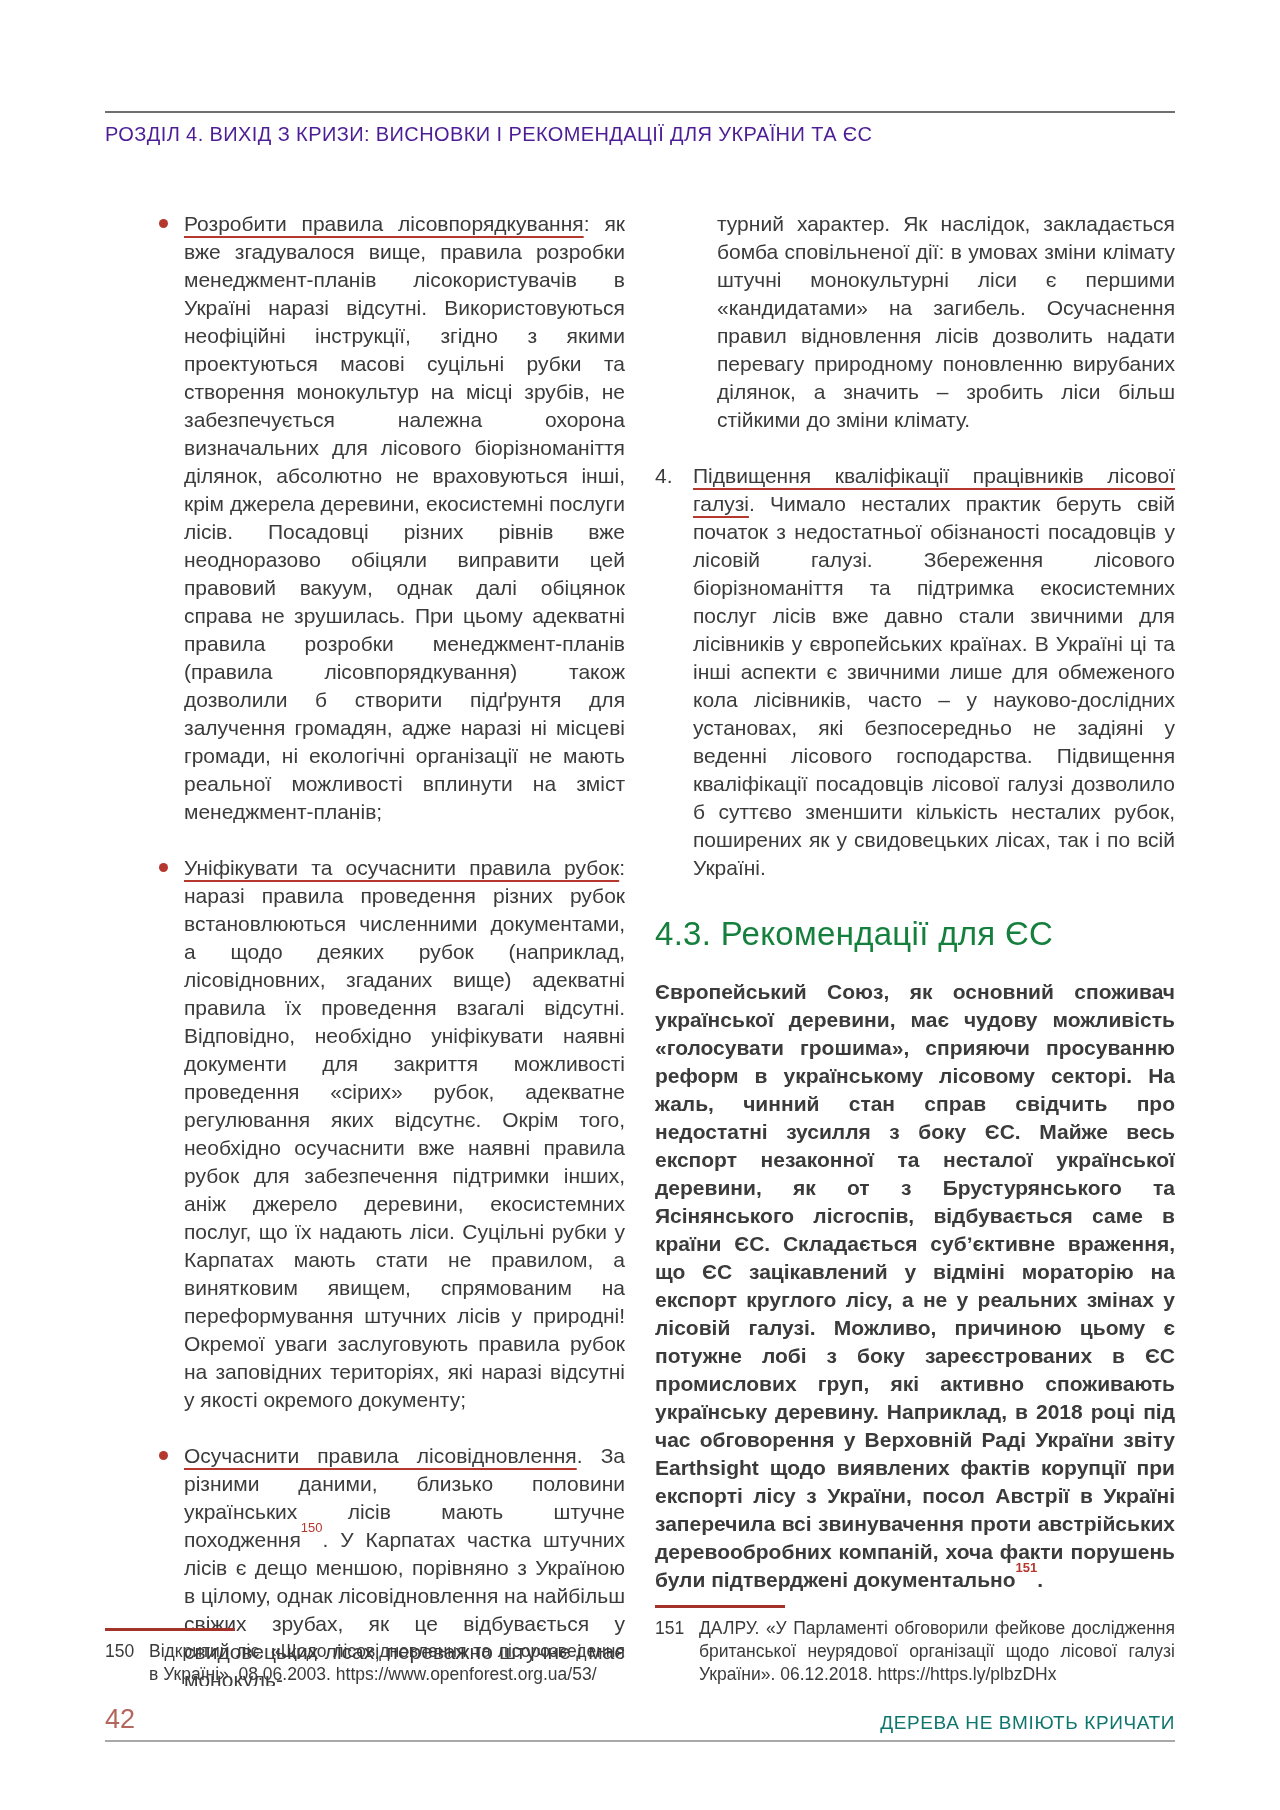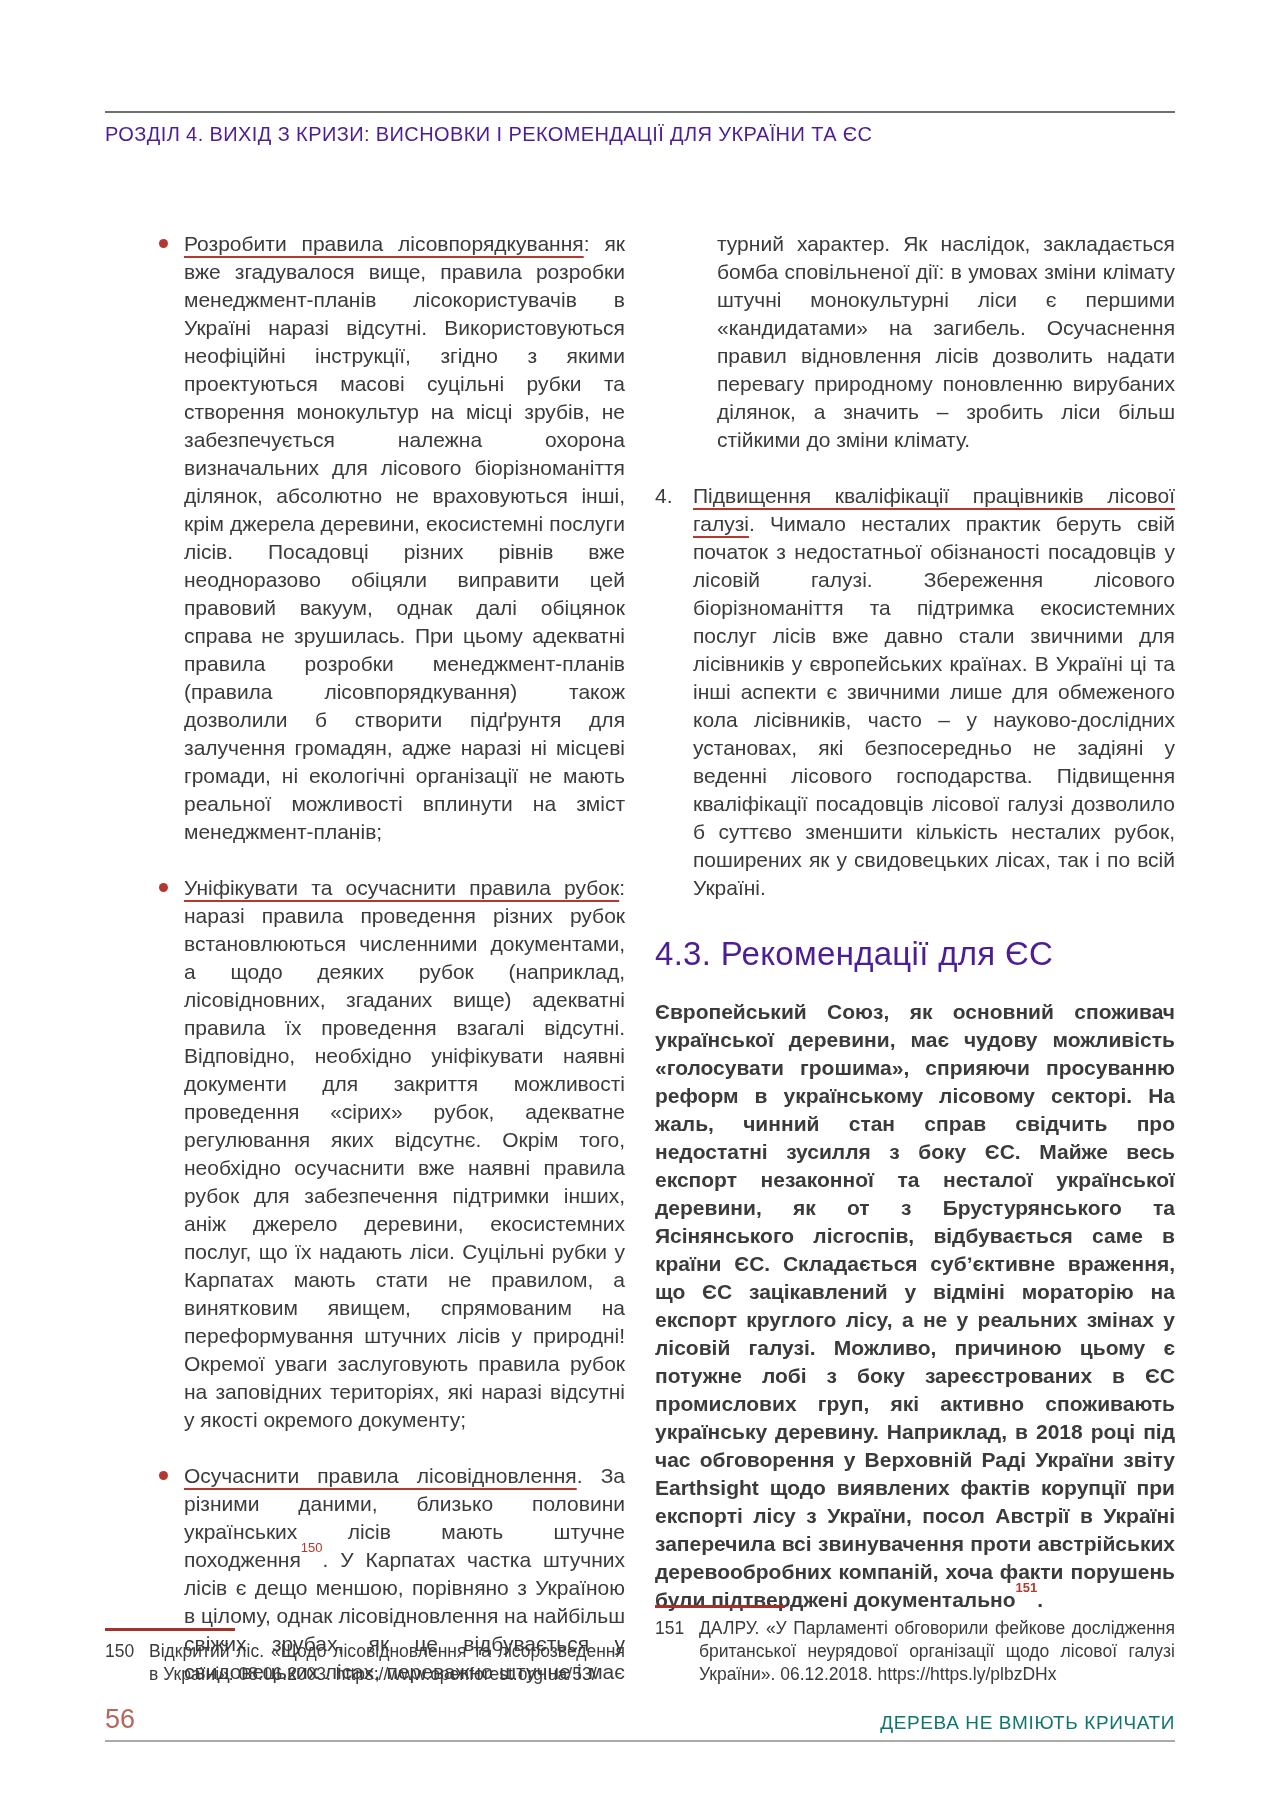--- a/index.html
+++ b/index.html
@@ -17,21 +17,21 @@
   }
   .chapter-title {
     font-size:20px; color:#4c1d95; letter-spacing:0.4px;
   }
 
   
   .columns {
     position:absolute; top:210px; left:105px; width:1070px; height:1476px;
     display:flex; gap:30px; overflow:hidden;
   }
-  .col { position:relative; width:520px;margin-top:20px; }
+  .col { position:relative; width:520px; }
 
   .bullets { list-style:none; margin:0; padding:0 0 0 79px; }
   .bullets li { position:relative; margin:0 0 28px 0; text-align:justify; }
   .dot {
     position:absolute; left:-25px; top:9px; width:9px; height:9px;
     border-radius:50%; background:#b5382e;
   }
   .lead {
     text-decoration:underline;
     text-decoration-color:#b5382e;
@@ -44,21 +44,21 @@
   }
 
   .continuation { margin:0 0 28px 62px; text-align:justify; }
 
   .numbered-item { display:flex; margin:0; }
   .num { flex:0 0 38px; }
   .item-body { flex:1; text-align:justify; }
 
   .section-heading {
     margin:30px 0 22px 0; font-size:33px; line-height:44px;
-    font-weight:500; color:#4c1d95; letter-spacing:0.3px;
+    font-weight:500; color:#15803d; letter-spacing:0.3px;
   }
   .para { margin:0; text-align:justify;font-weight:bold; }
 
   
   .footnote-block { position:absolute; bottom:0; left:0; right:0; }
   .fn-rule { width:130px; border-top:3px solid #a2322a; margin-bottom:9px; }
   .fn-row { display:flex; font-size:17.5px; line-height:23px; color:#3b3b3b; }
   .fn-num { flex:0 0 44px; }
   .fn-text { flex:1; text-align:justify; }
   .fn-url { white-space:nowrap; }
@@ -116,17 +116,17 @@
         <div class="fn-row">
           <span class="fn-num">151</span>
           <span class="fn-text"><span>ДАЛРУ. «У Парламенті обговорили фейкове дослідження британської неурядової організації щодо лісової галузі України». 06.12.2018. </span><span class="fn-url">https://https.ly/plbzDHx</span></span>
         </div>
       </div>
     </section>
 
   </main>
 
   <footer class="page-footer">
-    <span class="page-num">56</span>
+    <span class="page-num">42</span>
     <span class="footer-title">ДЕРЕВА НЕ ВМІЮТЬ КРИЧАТИ</span>
   </footer>
 
 </div>
 
 </body></html>

